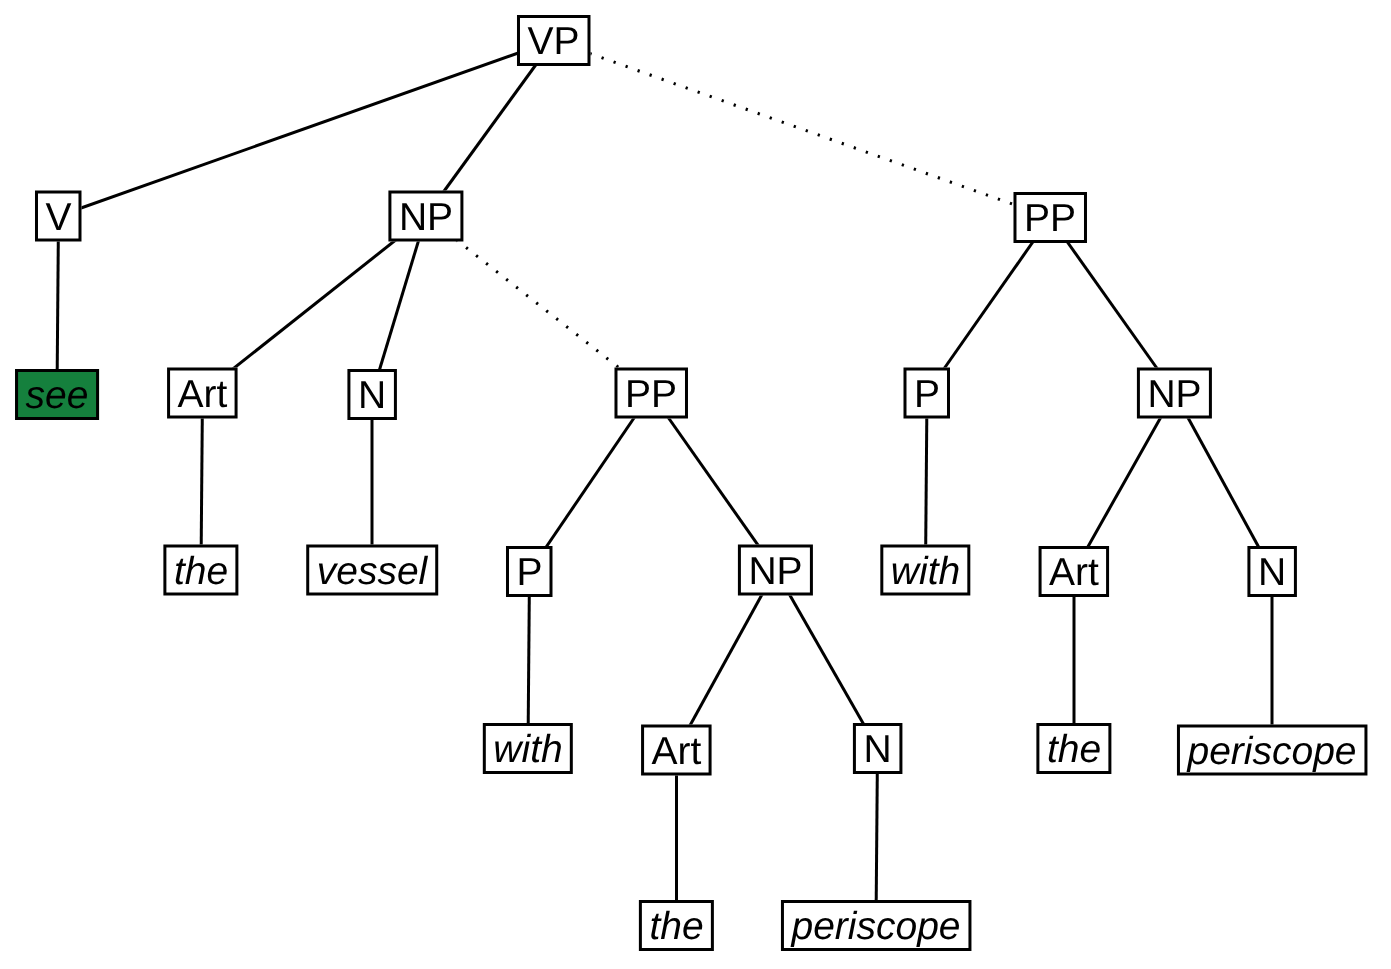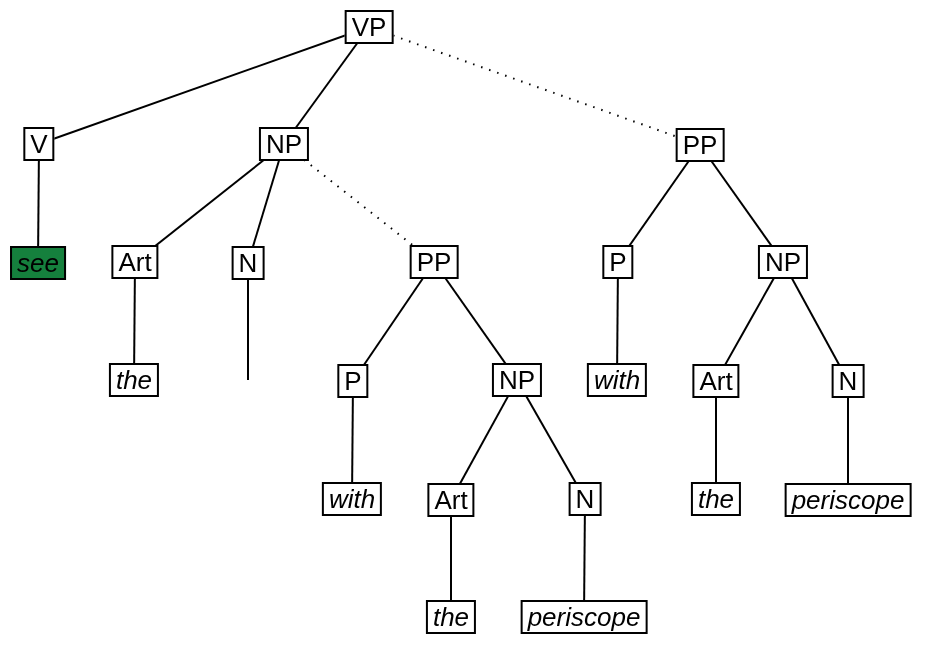--- a/index.html
+++ b/index.html
@@ -80,20 +80,21 @@
       <div class="node category" style="left: 39px; top: 144px; border-color: rgb(0, 0, 0); background: rgb(255, 255, 255);">V</div>
       <div class="node category" style="left: 284px; top: 144px; border-color: rgb(0, 0, 0); background: rgb(255, 255, 255);">NP</div>
       <div class="node category" style="left: 700px; top: 145px; border-color: rgb(0, 0, 0); background: rgb(255, 255, 255);">PP</div>
       <div class="node word" style="left: 38px; top: 263px; border-color: rgb(0, 0, 0); background: #15803d;">see</div>
       <div class="node category" style="left: 135px; top: 262px; border-color: rgb(0, 0, 0); background: rgb(255, 255, 255);">Art</div>
       <div class="node category" style="left: 248px; top: 263px; border-color: rgb(0, 0, 0); background: rgb(255, 255, 255);">N</div>
       <div class="node category" style="left: 434px; top: 262px; border-color: rgb(0, 0, 0); background: rgb(255, 255, 255);">PP</div>
       <div class="node category" style="left: 618px; top: 262px; border-color: rgb(0, 0, 0); background: rgb(255, 255, 255);">P</div>
       <div class="node category" style="left: 783px; top: 262px; border-color: rgb(0, 0, 0); background: rgb(255, 255, 255);">NP</div>
       <div class="node word" style="left: 134px; top: 380px; border-color: rgb(0, 0, 0); background: rgb(255, 255, 255);">the</div>
+      <div class="node word" style="left: 248px; top: 380px; border-color: rgb(0, 0, 0); background: rgb(255, 255, 255);">vessel</div>
       <div class="node category" style="left: 353px; top: 381px; border-color: rgb(0, 0, 0); background: rgb(255, 255, 255);">P</div>
       <div class="node category" style="left: 517px; top: 380px; border-color: rgb(0, 0, 0); background: rgb(255, 255, 255);">NP</div>
       <div class="node word" style="left: 617px; top: 380px; border-color: rgb(0, 0, 0); background: rgb(255, 255, 255);">with</div>
       <div class="node category" style="left: 716px; top: 381px; border-color: rgb(0, 0, 0); background: rgb(255, 255, 255);">Art</div>
       <div class="node category" style="left: 848px; top: 381px; border-color: rgb(0, 0, 0); background: rgb(255, 255, 255);">N</div>
       <div class="node word" style="left: 352px; top: 499px; border-color: rgb(0, 0, 0); background: rgb(255, 255, 255);">with</div>
       <div class="node category" style="left: 451px; top: 500px; border-color: rgb(0, 0, 0); background: rgb(255, 255, 255);">Art</div>
       <div class="node category" style="left: 585px; top: 499px; border-color: rgb(0, 0, 0); background: rgb(255, 255, 255);">N</div>
       <div class="node word" style="left: 716px; top: 499px; border-color: rgb(0, 0, 0); background: rgb(255, 255, 255);">the</div>
       <div class="node word" style="left: 848px; top: 500px; border-color: rgb(0, 0, 0); background: rgb(255, 255, 255);">periscope</div>

